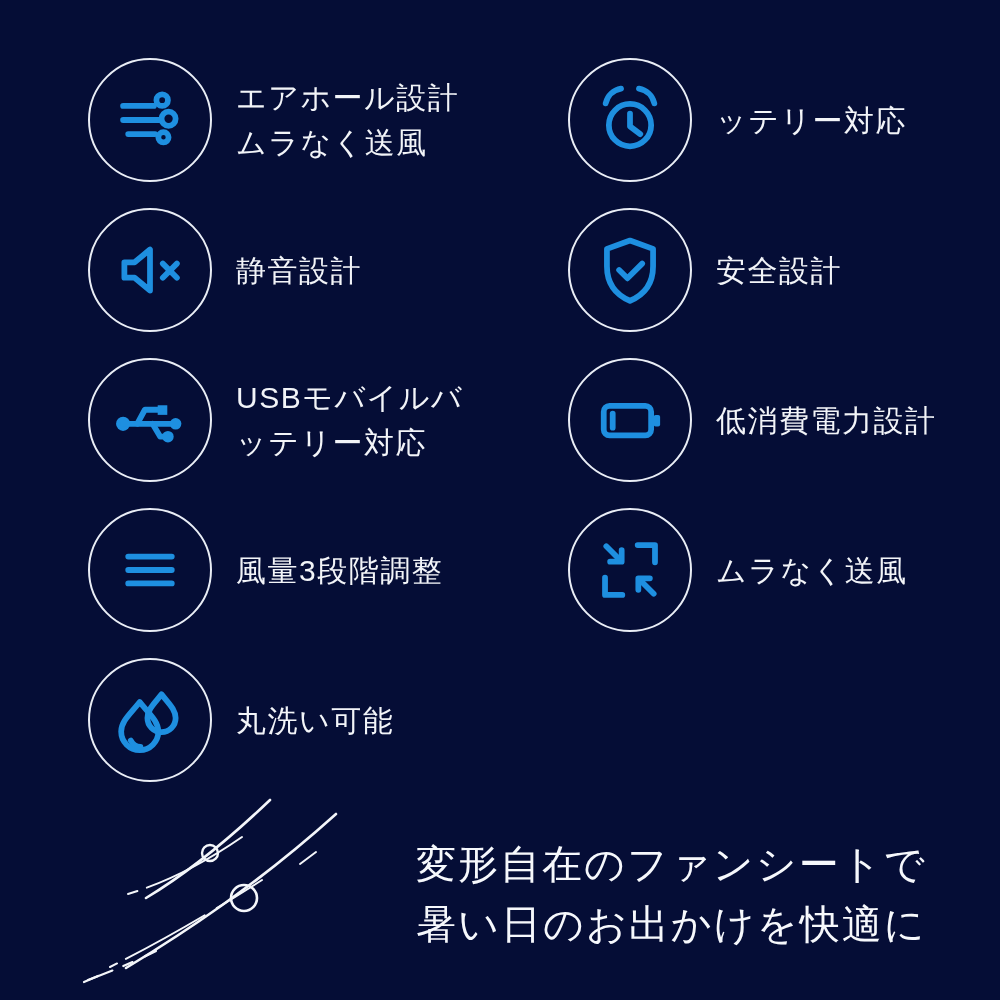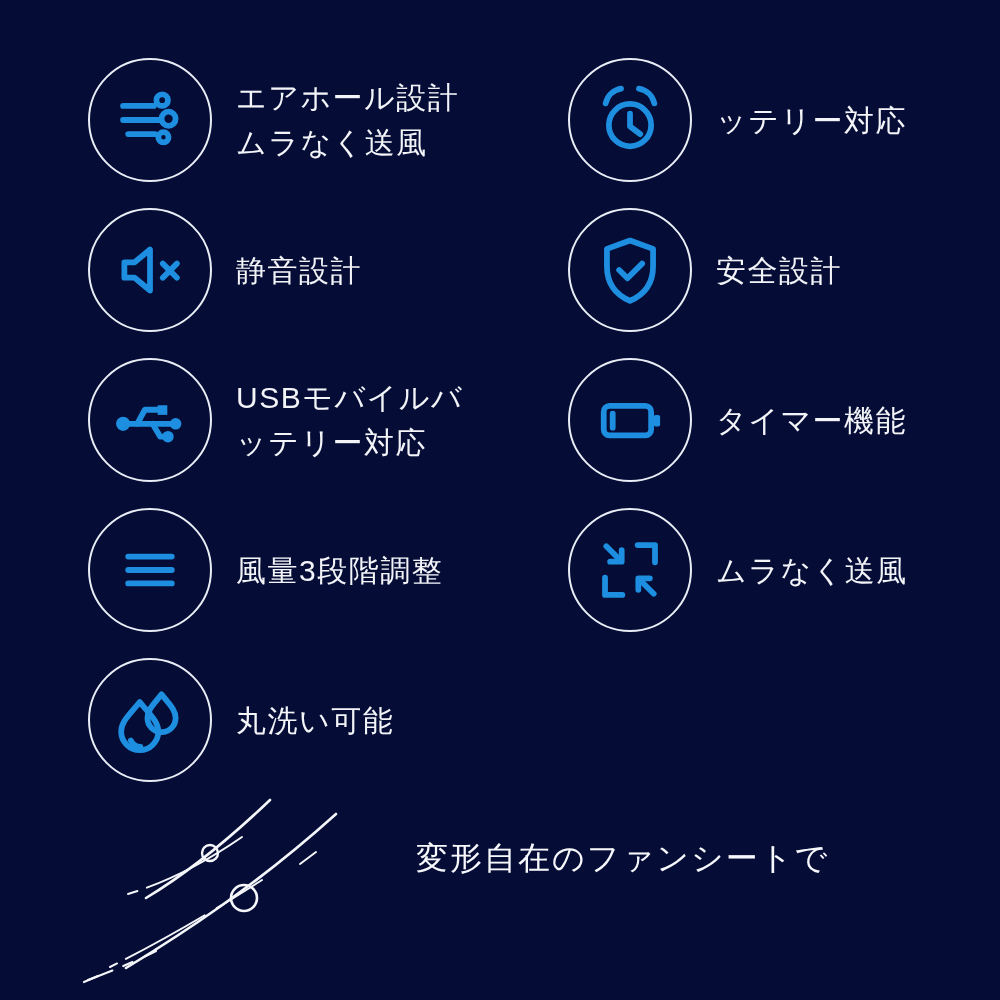--- a/index.html
+++ b/index.html
@@ -20,21 +20,21 @@
     box-sizing:border-box;
   }
   .icon-circle svg{width:82px;height:82px;display:block;}
   .feature-label{
     color:#f2f4f8;font-size:30px;font-weight:500;
     letter-spacing:1.5px;line-height:1.5;
   }
   .feature-label span{display:block;white-space:nowrap;}
   .tagline{
     position:absolute;left:416px;top:834px;
-    color:#f6f8fc;font-size:32px;font-weight:500;
+    color:#f6f8fc;font-size:40px;font-weight:500;
     letter-spacing:2px;line-height:1.5;
   }
   .tagline span{display:block;white-space:nowrap;}
   .swoosh{position:absolute;left:60px;top:790px;width:340px;height:210px;}
   .st{stroke:#1e8fe0;fill:none;stroke-width:4.5;stroke-linecap:round;stroke-linejoin:round;}
   .fl{fill:#1e8fe0;stroke:none;}
 </style>
 </head>
 <body>
 
@@ -116,21 +116,21 @@
 
   <div class="feature">
     <div class="icon-circle">
       <svg viewBox="0 0 64 64">
         <rect class="st" x="11.5" y="21" width="37" height="23" rx="4.5"></rect>
         <rect class="fl" x="50.5" y="28" width="5" height="9" rx="1.5"></rect>
         <path class="st" stroke-width="5" d="M18.5 27 V38"></path>
       </svg>
     </div>
     <div class="feature-label">
-      <span>タイマー機能</span>
+      <span>低消費電力設計</span>
     </div>
   </div>
 
   <div class="feature">
     <div class="icon-circle">
       <svg viewBox="0 0 64 64">
         <path class="st" stroke-width="7.5" d="M15 21.5 H49 M15 32 H49 M15 42.5 H49"></path>
       </svg>
     </div>
     <div class="feature-label">
@@ -180,13 +180,14 @@
     <path stroke-width="2" stroke-dasharray="8 10 90 14 60" d="M50 177 C100 152 152 122 202 90"></path>
     <circle stroke-width="2.6" cx="184" cy="108" r="13"></circle>
     <path stroke-width="2.2" stroke-dasharray="26 12 10 14" d="M28 190 C52 181 74 172 96 161"></path>
     <path stroke-width="2" d="M240 74 l16 -12"></path>
     <path stroke-width="2.2" d="M38 186 l-14 6"></path>
   </g>
 </svg>
 
 <div class="tagline">
   <span>変形自在のファンシートで</span>
+  <span>暑い日のお出かけを快適に</span>
 </div>
 
 </body></html>

